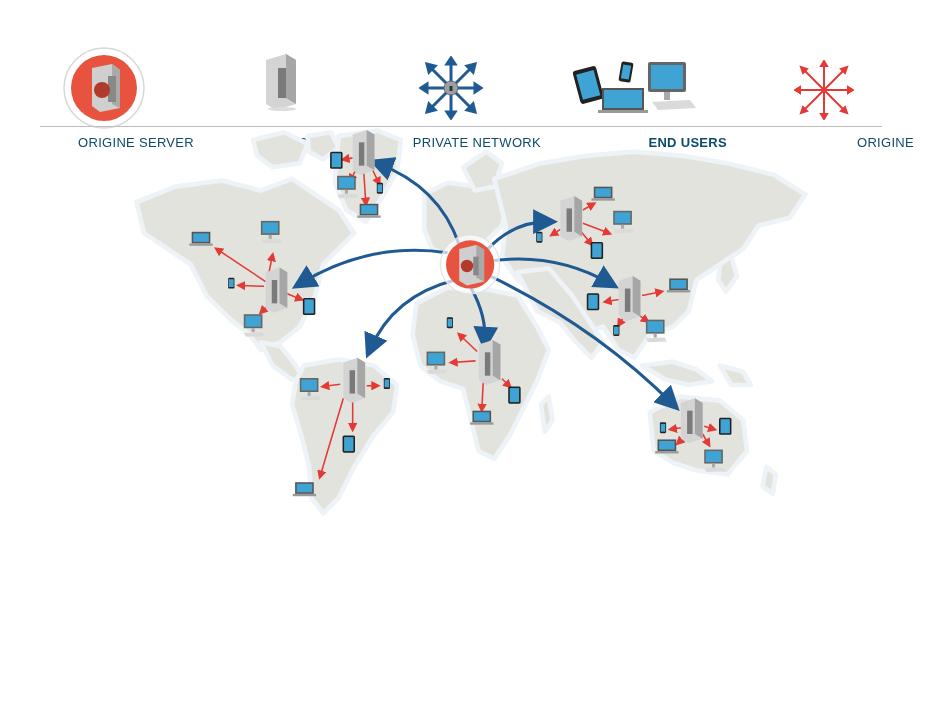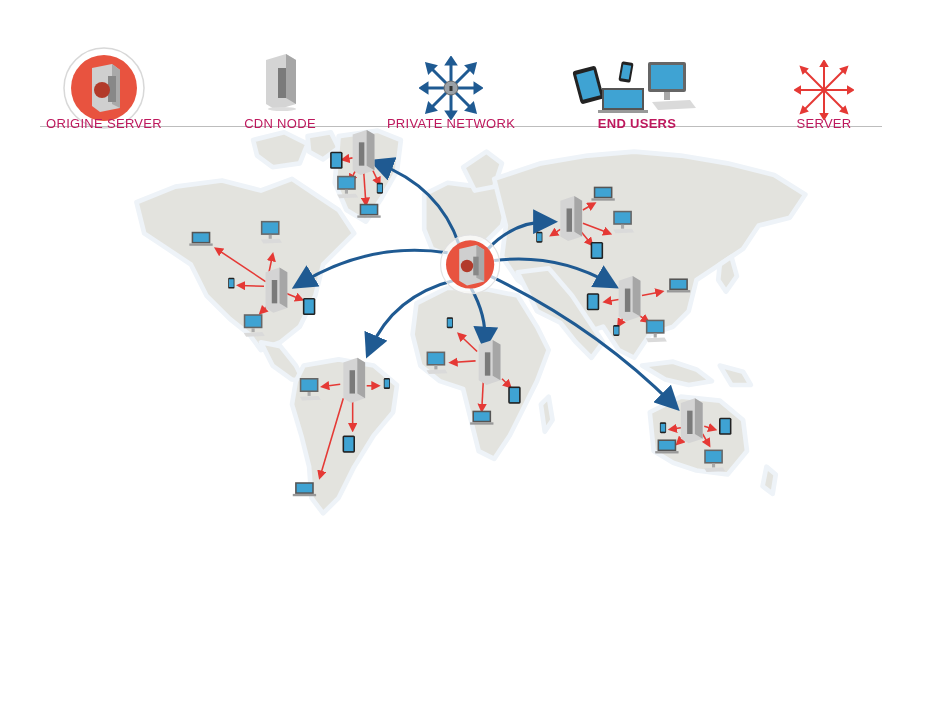--- a/index.html
+++ b/index.html
@@ -1,19 +1,19 @@
 <!DOCTYPE html>
 <html><head>
 <meta charset="utf-8">
 <style>
   html, body { margin:0; padding:0; background:#ffffff; }
   body { width:948px; height:720px; position:relative; overflow:hidden; font-family:"Liberation Sans", sans-serif; }
   .legend { position:absolute; left:0; top:0; width:948px; height:160px; }
   .legend-icon { position:absolute; top:52px; }
-  .legend-label { position:absolute; top:116px; font-size:13px; color:#be185d; letter-spacing:0.3px; text-align:center; width:180px; }
+  .legend-label { position:absolute; top:135px; font-size:13px; color:#0c4a6e; letter-spacing:0.3px; text-align:right; width:180px; }
   .legend-line { position:absolute; left:40px; top:126px; width:842px; height:1px; background:#bdbdbd; }
   svg { display:block; }
   .map { position:absolute; left:0; top:160px; width:948px; height:560px; }
 </style>
 </head>
 <body>
 
 <div class="legend">
 
   <div class="legend-icon" style="left:62px;top:46px;">
@@ -97,21 +97,21 @@
       </g>
     </svg>
   </div>
 
   <div class="legend-line"></div>
 
   <div class="legend-label" style="left:14px;">ORIGINE SERVER</div>
   <div class="legend-label" style="left:190px;">CDN NODE</div>
   <div class="legend-label" style="left:361px;">PRIVATE NETWORK</div>
   <div class="legend-label" style="left:547px;font-weight:bold;">END USERS</div>
-  <div class="legend-label" style="left:734px;">SERVER</div>
+  <div class="legend-label" style="left:734px;">ORIGINE</div>
 </div>
 
 <svg class="map" width="948" height="720" viewBox="0 0 948 720" style="top:0;">
   <defs>
     <marker id="blueArrow" markerWidth="8" markerHeight="8" refX="5" refY="4" orient="auto">
       <polygon points="0,0 8,4 0,8" fill="#1f5a92"></polygon>
     </marker>
     <marker id="redArrow" markerWidth="6" markerHeight="6" refX="4" refY="3" orient="auto">
       <polygon points="0,0 6,3 0,6" fill="#e53935"></polygon>
     </marker>

